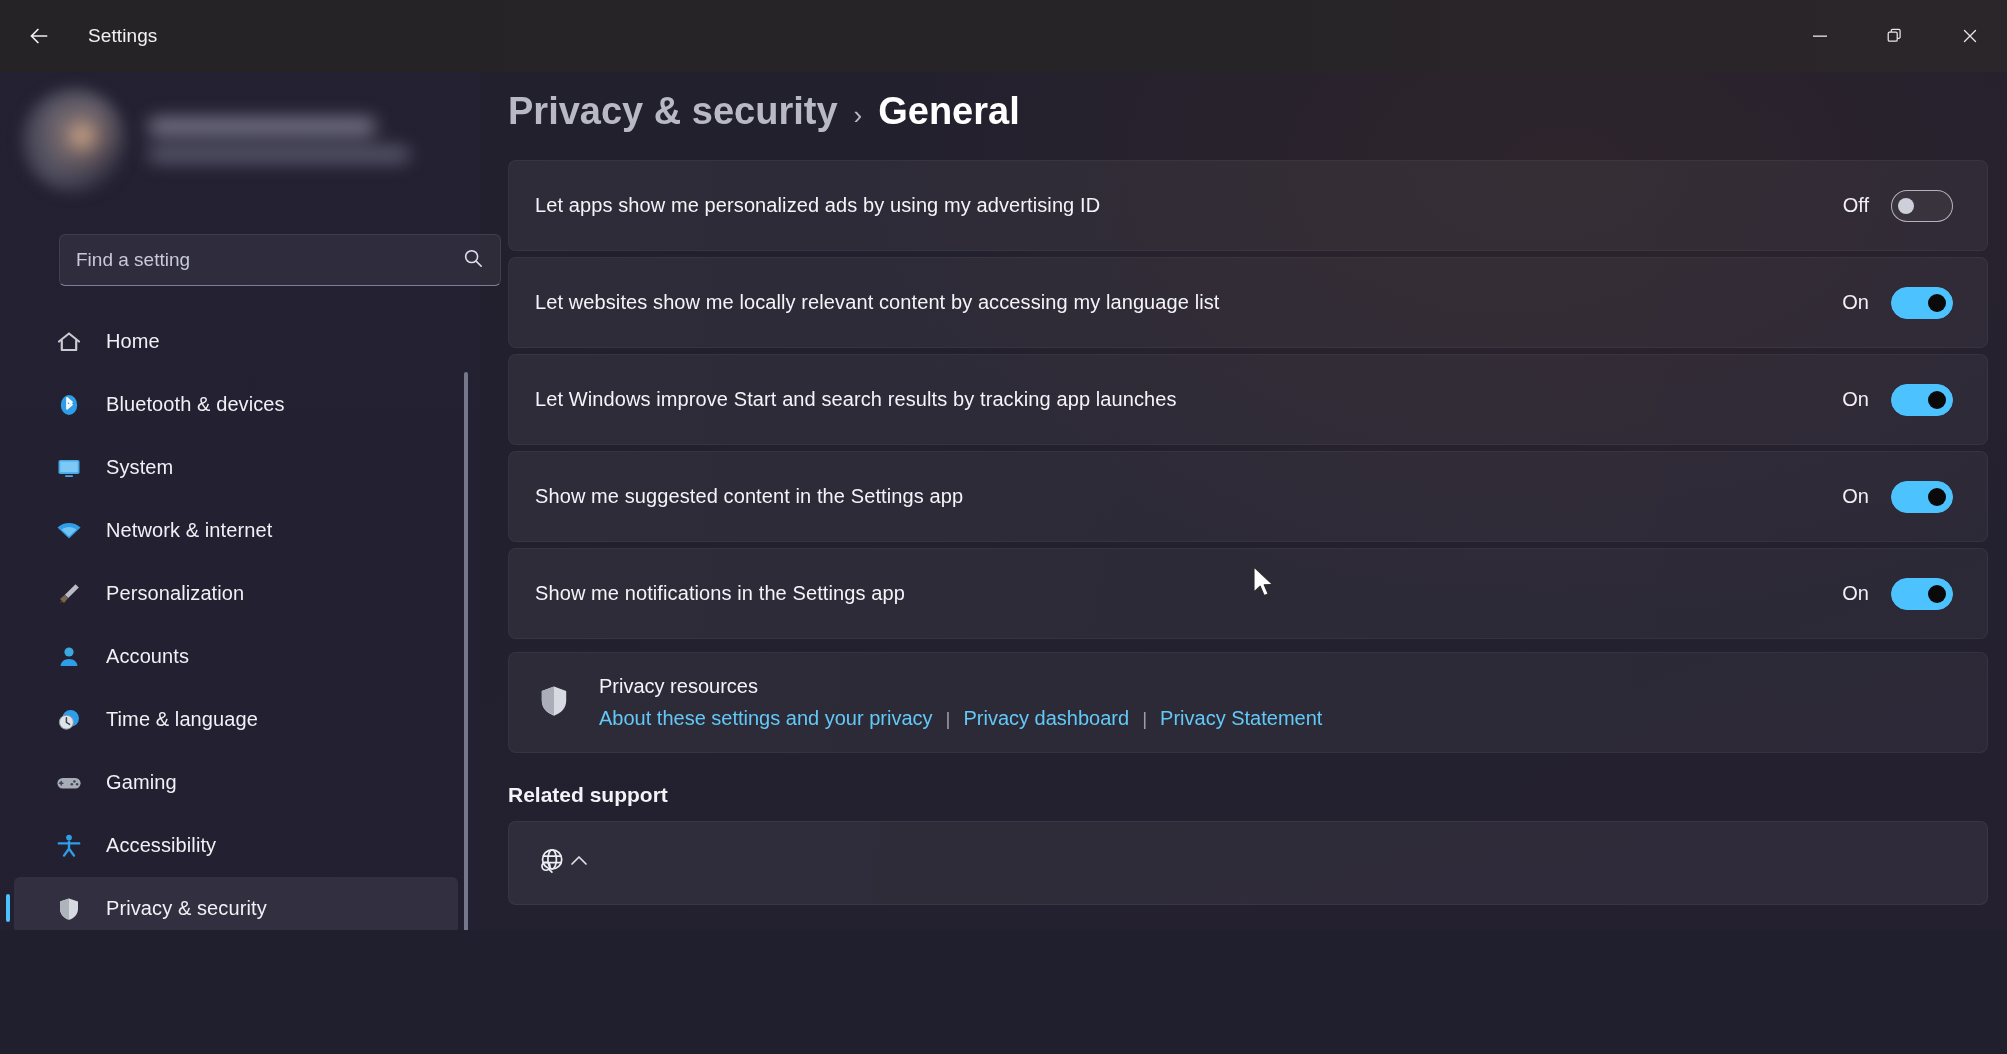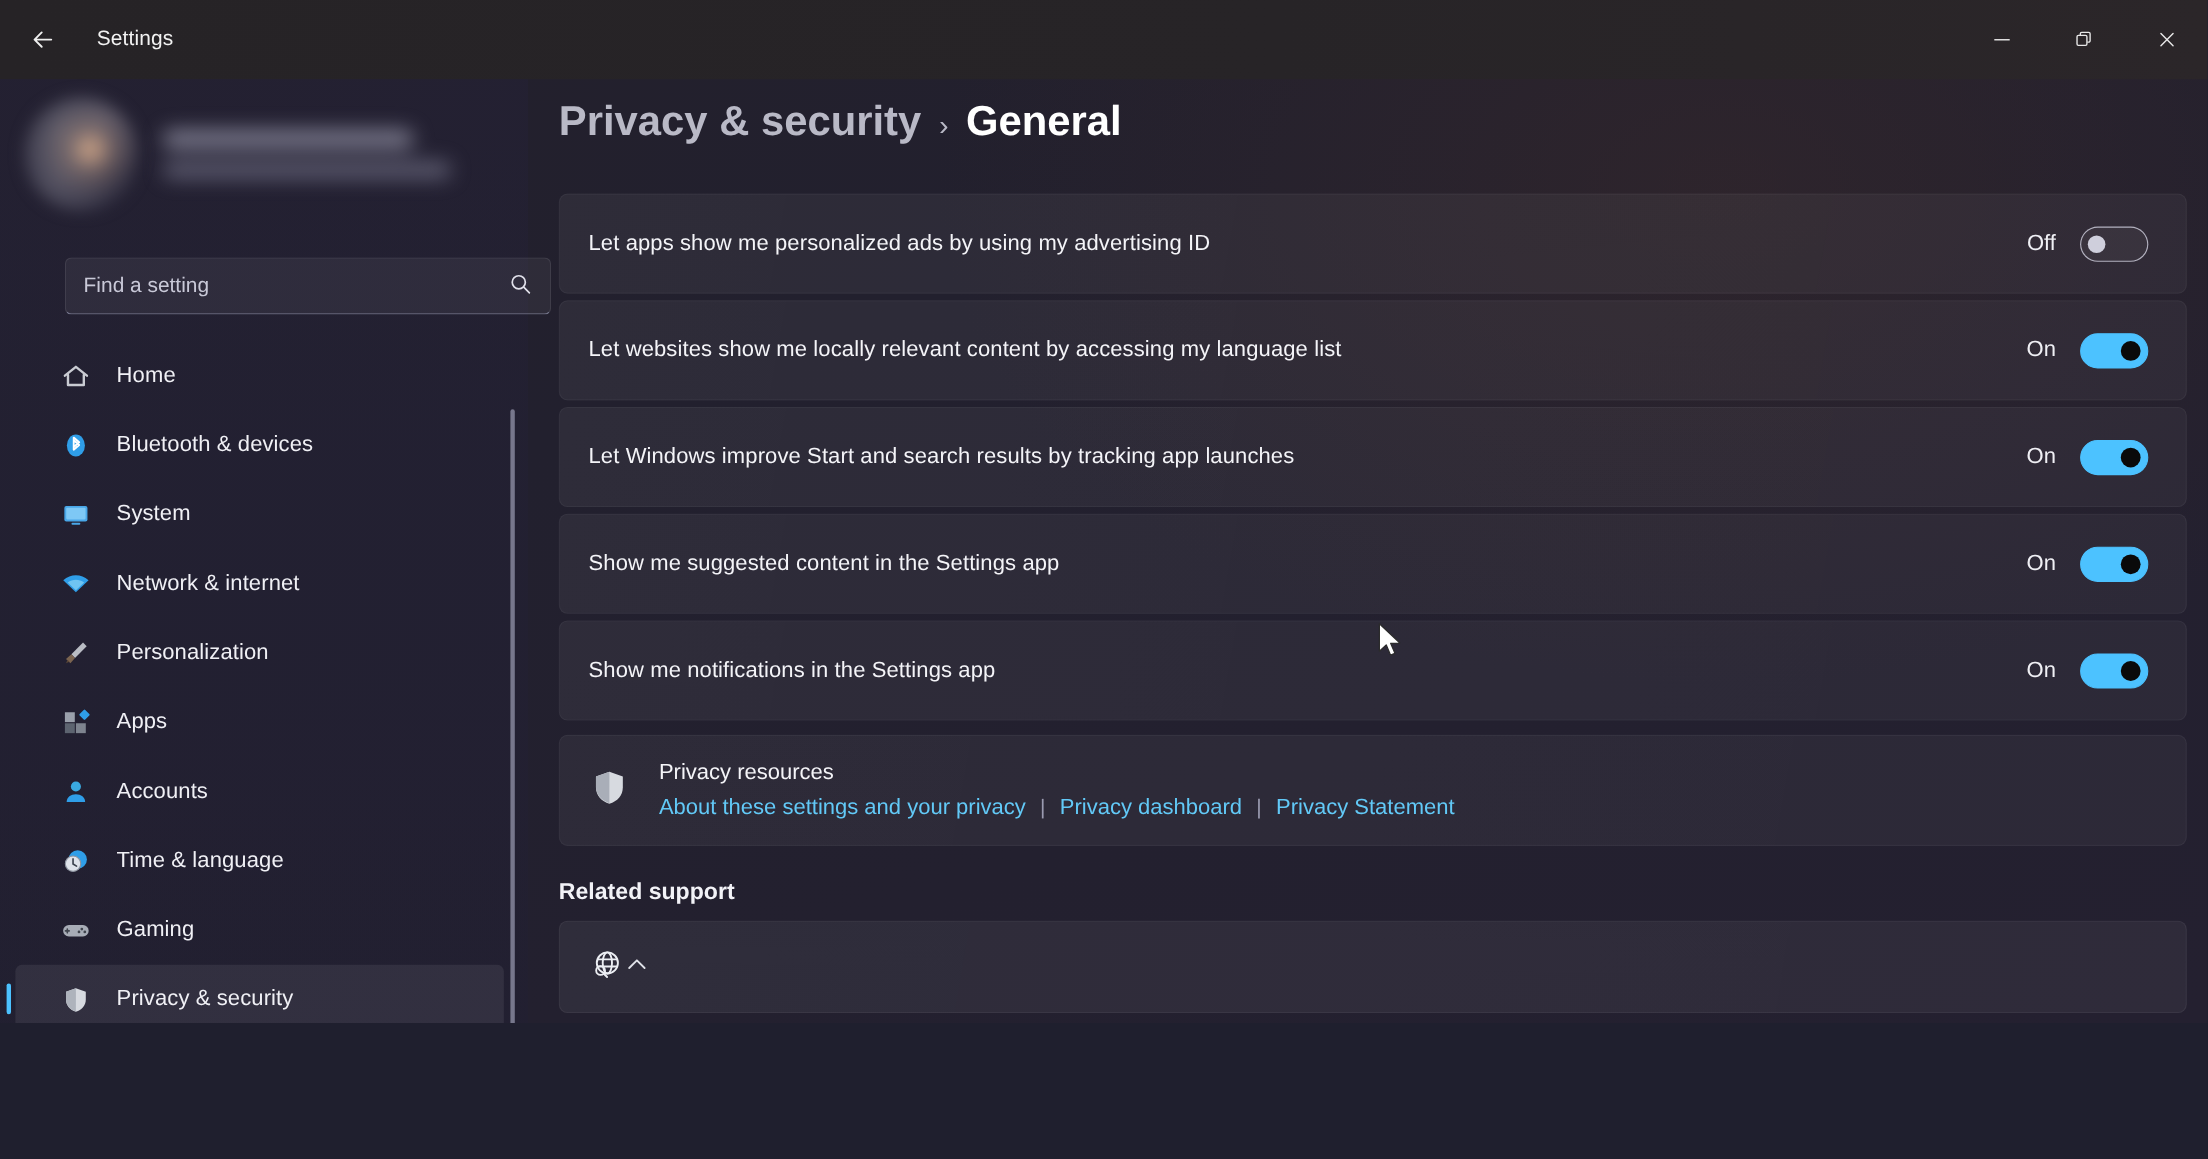--- a/index.html
+++ b/index.html
@@ -103,21 +103,21 @@
     overflow:hidden;
   }
   .breadcrumb{
     position:absolute; left:28px; top:18px;
     display:flex; align-items:baseline; gap:16px;
   }
   .crumb-parent{ font-size:38px; font-weight:bold; color:#b9b9c6; cursor:pointer; }
   .crumb-sep{ font-size:26px; color:#b9b9c6; }
   .crumb-current{ font-size:38px; font-weight:bold; color:#ffffff; }
 
-  .cards{ position:absolute; left:28px; top:104px; width:1480px; }
+  .cards{ position:absolute; left:28px; top:88px; width:1480px; }
   .card{
     background:linear-gradient(100deg, rgba(255,255,255,0.055) 0%, rgba(255,255,255,0.048) 55%, rgba(255,255,255,0.042) 100%);
     border:1px solid rgba(255,255,255,0.045);
     border-radius:8px; margin-bottom:6px;
     display:flex; align-items:center; padding:0 34px 0 26px;
     min-height:91px; position:relative; cursor:pointer;
   }
   .card-texts{ flex:1; display:flex; flex-direction:column; gap:5px; }
   .card-title{ font-size:20px; color:#f4f4f8; letter-spacing:.1px; }
   .card-sub{ font-size:17px; color:#c4c4d2; }
@@ -255,31 +255,20 @@
         <span class="nav-ico">
           <svg width="28" height="28" viewBox="0 0 28 28">
             <path d="M20.5 4.2l3.3 3.3-10.6 10.6-3.3-3.3z" fill="#b9bcc4"></path>
             <path d="M9.9 14.8l3.3 3.3-4.2 4.9-4-4z" fill="#7b6450"></path>
             <path d="M5 23l1.4-3.2 1.8 1.8z" fill="#5a4636"></path>
           </svg>
         </span>
         <span class="nav-label">Personalization</span>
       </div>
 
-      <div class="navitem">
-        <span class="nav-ico">
-          <svg width="28" height="28" viewBox="0 0 28 28">
-            <rect x="4" y="4.5" width="9" height="9" fill="#9aa0ab"></rect>
-            <rect x="4" y="14.5" width="9" height="9" fill="#5d6470"></rect>
-            <rect x="14" y="14.5" width="9" height="9" fill="#7e848f"></rect>
-            <rect x="18.2" y="3.2" width="7.2" height="7.2" rx="1" transform="rotate(45 21.8 6.8)" fill="#2f9ee8"></rect>
-          </svg>
-        </span>
-        <span class="nav-label">Apps</span>
-      </div>
 
       <div class="navitem">
         <span class="nav-ico">
           <svg width="28" height="28" viewBox="0 0 28 28">
             <circle cx="14" cy="9" r="4.6" fill="#3aa9e0"></circle>
             <path d="M5.6 23c0-4.2 3.8-7 8.4-7s8.4 2.8 8.4 7z" fill="#2f9ee8"></path>
           </svg>
         </span>
         <span class="nav-label">Accounts</span>
       </div>
@@ -301,20 +290,29 @@
             <rect x="2.4" y="9" width="23.2" height="10.4" rx="5.2" fill="#a7acb6"></rect>
             <path d="M6.2 12.6v3.4M4.5 14.3h3.4" stroke="#3f444d" stroke-width="1.5" stroke-linecap="round"></path>
             <circle cx="19.4" cy="12.6" r="1.25" fill="#3f444d"></circle>
             <circle cx="22.1" cy="15.2" r="1.25" fill="#3f444d"></circle>
             <circle cx="16.8" cy="15.2" r="1.25" fill="#3f444d"></circle>
           </svg>
         </span>
         <span class="nav-label">Gaming</span>
       </div>
 
+      <div class="navitem">
+        <span class="nav-ico">
+          <svg width="28" height="28" viewBox="0 0 28 28">
+            <circle cx="14" cy="5.6" r="2.9" fill="#2f9ee8"></circle>
+            <path d="M14 9.6v7.2M3.8 11.4h20.4M14 16.8L9 23.6M14 16.8l5 6.8" stroke="#2f9ee8" stroke-width="2.4" stroke-linecap="round" fill="none"></path>
+          </svg>
+        </span>
+        <span class="nav-label">Accessibility</span>
+      </div>
 
       <div class="navitem selected">
         <span class="nav-ico">
           <svg width="28" height="28" viewBox="0 0 28 28">
             <path d="M14 3.4l9 3.2v7.1c0 5.4-3.7 9.5-9 11.1-5.3-1.6-9-5.7-9-11.1V6.6z" fill="#d7dae0"></path>
             <path d="M14 3.4v21c-5.3-1.6-9-5.7-9-11.1V6.6z" fill="#aeb3bc"></path>
           </svg>
         </span>
         <span class="nav-label">Privacy &amp; security</span>
       </div>

